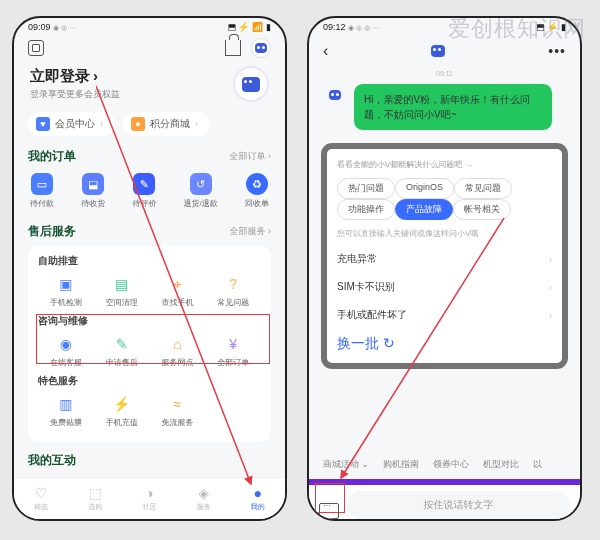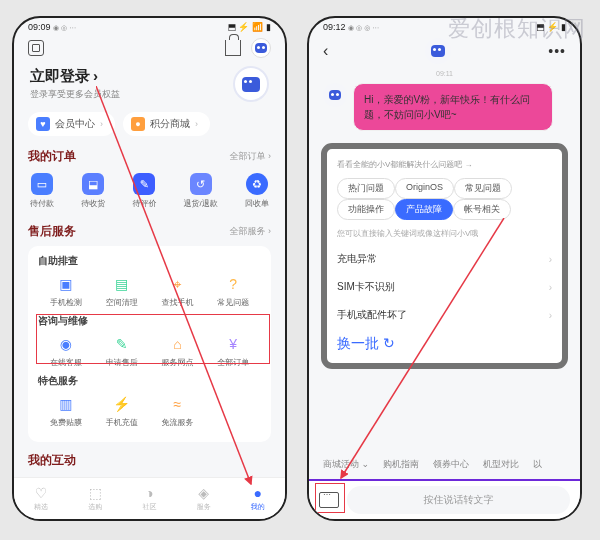--- a/index.html
+++ b/index.html
@@ -118,21 +118,21 @@
 }
 .ico-blue { background: #4a7eff; }
 .ico-orange { background: #ff9f3e; }
 .chev-r { color: #bbb; font-size: 9px; }
 
 .section { padding: 4px 14px 6px; }
 .sec-head {
   display: flex; justify-content: space-between; align-items: center;
   margin-bottom: 6px;
 }
-.sec-title { font-size: 12px; font-weight: 700; color: #7f1d1d; }
+.sec-title { font-size: 12px; font-weight: 700; color: #14532d; }
 .sec-link { font-size: 9px; color: #999; }
 
 .order-row { display: flex; justify-content: space-between; padding: 2px 2px 8px; }
 .order-item { display: flex; flex-direction: column; align-items: center; gap: 3px; }
 .order-ico {
   width: 22px; height: 22px; border-radius: 6px;
   display: flex; align-items: center; justify-content: center;
   color: #fff; font-size: 11px;
 }
 .ob1 { background: #4a7eff; }
@@ -207,21 +207,21 @@
   text-align: center; font-size: 7px; color: #bbb;
   margin: 2px 0 4px;
 }
 .bubble-row { display: flex; gap: 6px; padding: 2px 14px 8px; align-items: flex-start; }
 .bubble-avatar {
   width: 24px; height: 24px; border-radius: 50%;
   background: #f5f6fa; flex-shrink: 0;
   display: flex; align-items: center; justify-content: center;
 }
 .bubble {
-  background: #ec4899;
+  background: #22c55e;
   border-radius: 10px;
   padding: 8px 10px;
   font-size: 10px; color: #333;
   line-height: 1.5;
   border: 1px solid #f0f0f0;
   max-width: 200px;
 }
 
 .faq-card {
   margin: 4px 12px;
@@ -256,24 +256,24 @@
   padding: 6px 14px;
   font-size: 9px; color: #888;
   overflow: hidden;
   white-space: nowrap;
   background: #f6f7f9;
 }
 
 .input-bar {
   position: absolute; bottom: 0; left: 0; right: 0;
   height: 40px;
-  display: flex; align-items: center;
+  display: flex; align-items: flex-end;
   padding: 0 10px; gap: 8px;
   background: #fff;
-  border-top: 2px solid #6d28d9;
+  border-top: 6px solid #6d28d9;
 }
 .kb-icon {
   width: 20px; height: 16px;
   border: 1.3px solid #555;
   border-radius: 2px;
   position: relative;
 }
 .kb-icon::after {
   content: "⋯"; position: absolute;
   top: -3px; left: 3px; font-size: 8px; color: #555;

